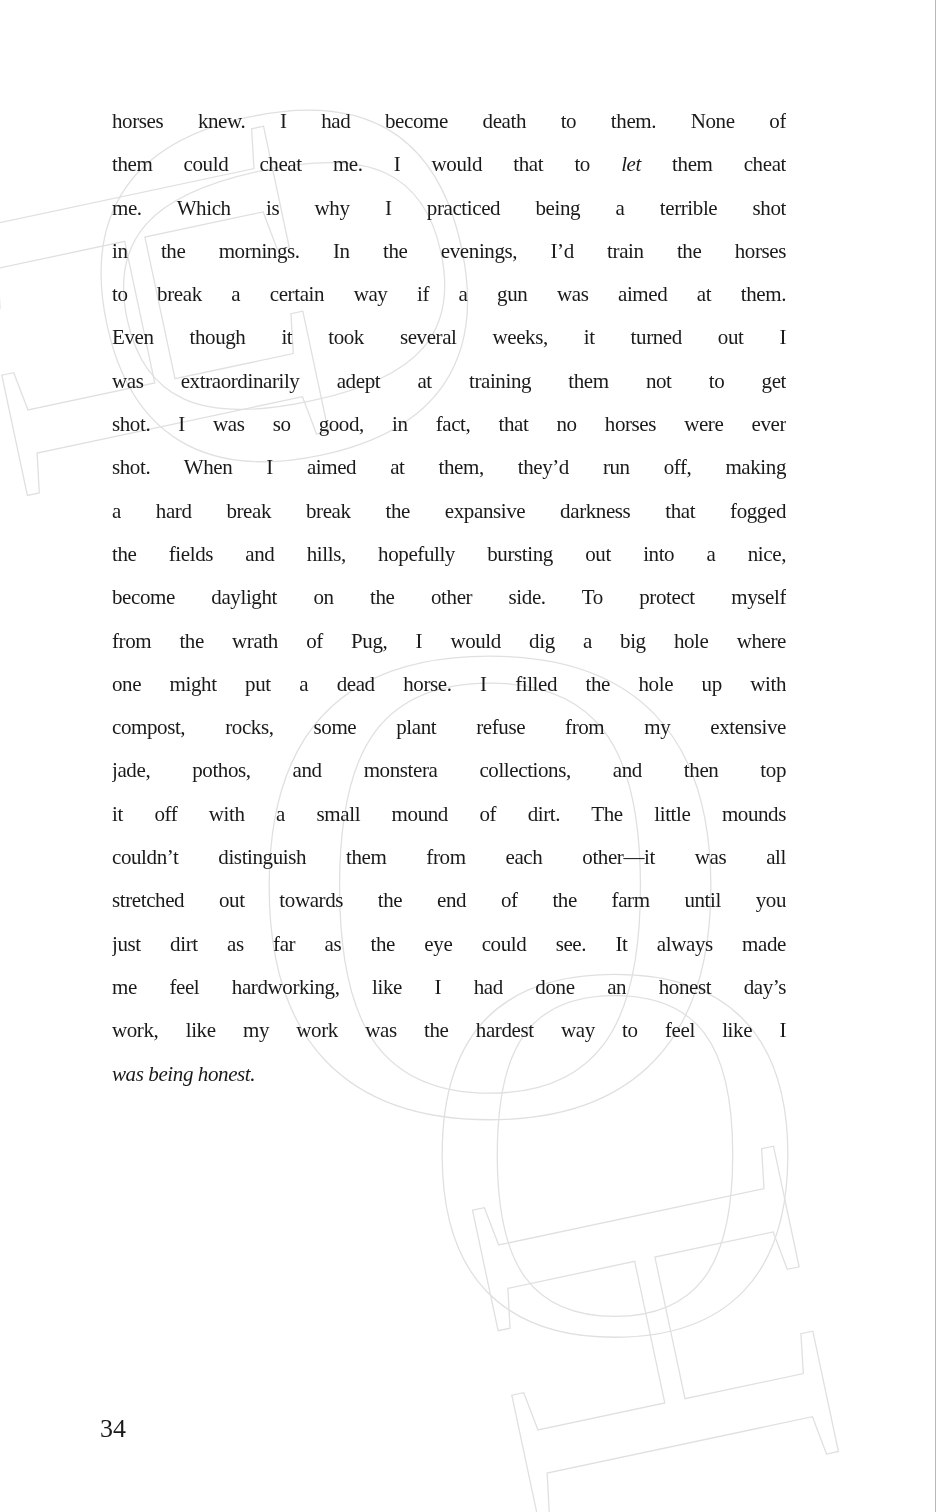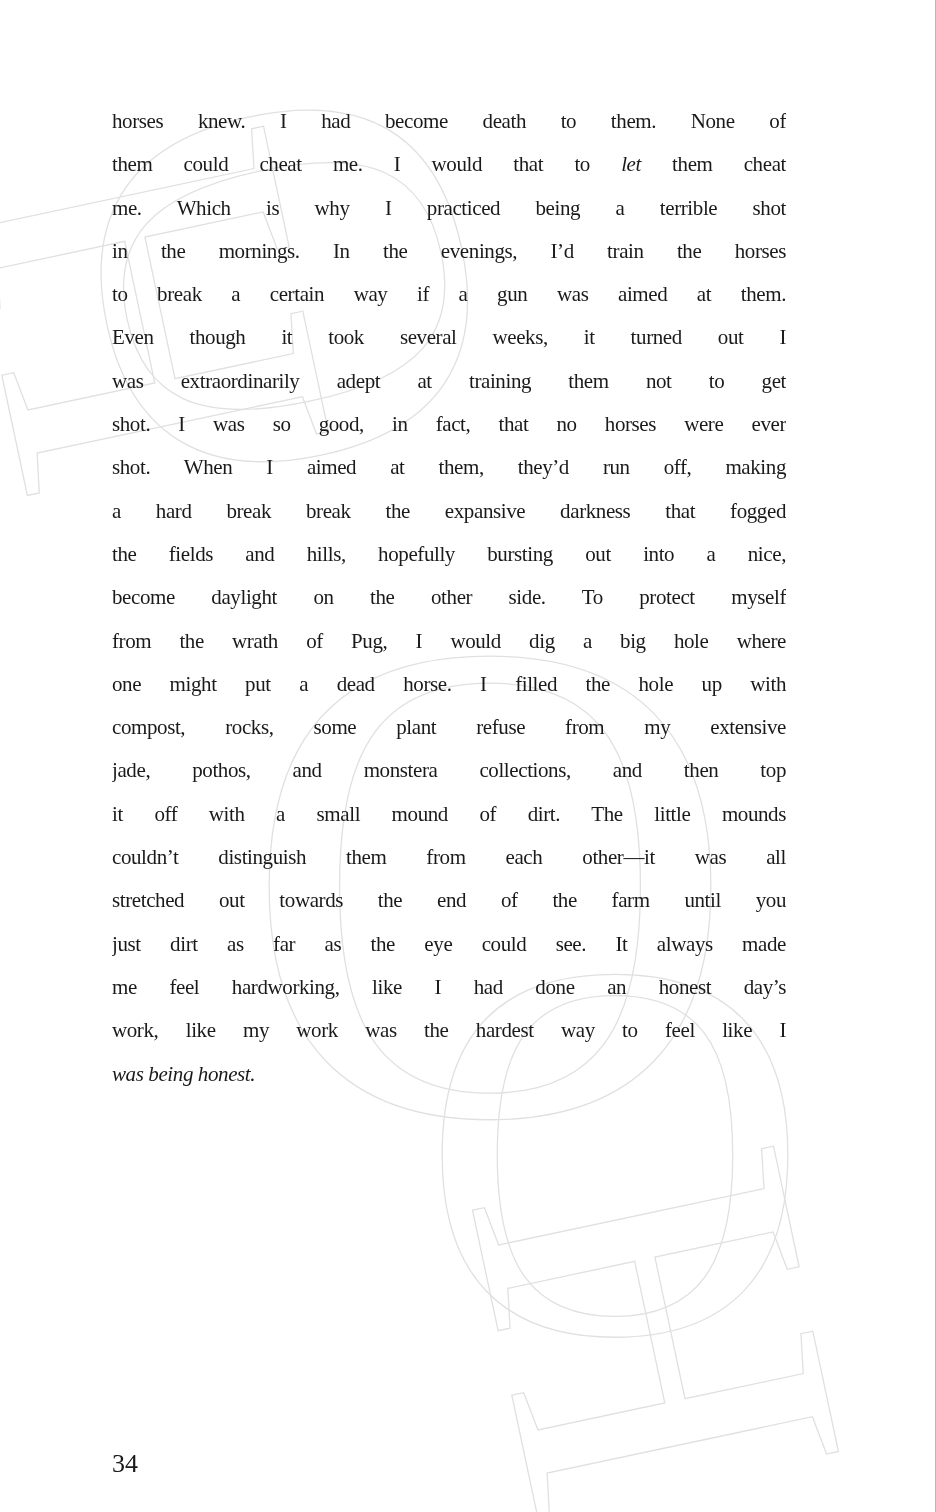--- a/index.html
+++ b/index.html
@@ -55,25 +55,24 @@
     white-space: normal;
   }
   .text-block .line.last {
     text-align-last: left;
     font-style: italic;
   }
   .text-block em {
   }
   .page-number {
     position: absolute;
-    left: 112px;
+    left: 100px;
     top: 1414px;
     font-size: 26px;
     color: var(--text, #1a1a1a);
-    margin-top: 35px;
   }
 </style>
 </head>
 <body>
 
 <div class="page">
   <svg class="watermark" viewBox="0 0 936 1512" xmlns="http://www.w3.org/2000/svg">
       <text transform="translate(150 310) rotate(78)" font-size="470" text-anchor="middle" dominant-baseline="central">H</text>
       <text transform="translate(290 285) rotate(78)" font-size="540" text-anchor="middle" dominant-baseline="central">O</text>
       <text transform="translate(490 880) rotate(0)" font-size="690" text-anchor="middle" dominant-baseline="central">O</text>

